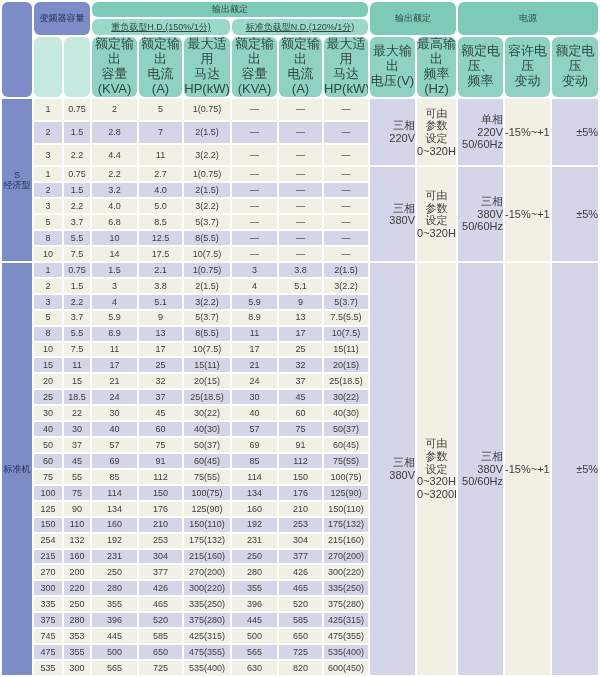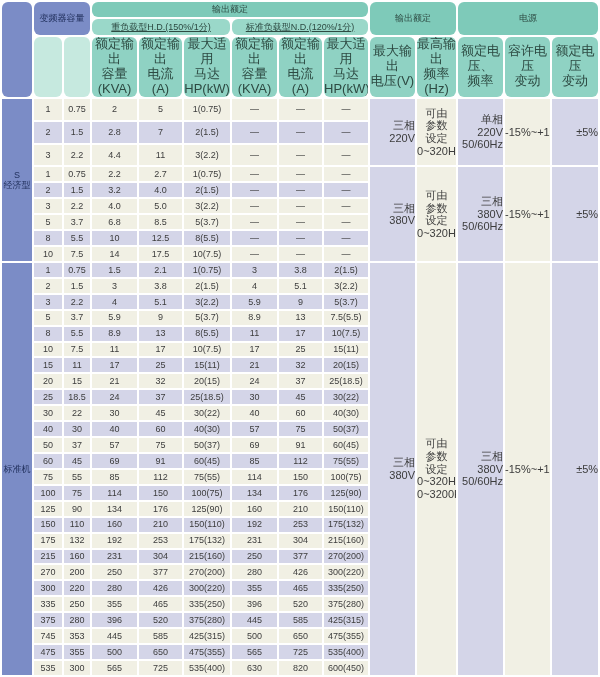--- a/index.html
+++ b/index.html
@@ -375,21 +375,21 @@
           <td class="lav-row">150</td>
           <td class="lav-row">110</td>
           <td class="lav-row">160</td>
           <td class="lav-row">210</td>
           <td class="lav-row">150(110)</td>
           <td class="lav-row">192</td>
           <td class="lav-row">253</td>
           <td class="lav-row">175(132)</td>
         </tr>
         <tr>
-          <td class="crm-row">175</td>
+          <td class="crm-row">254</td>
           <td class="crm-row">132</td>
           <td class="crm-row">192</td>
           <td class="crm-row">253</td>
           <td class="crm-row">175(132)</td>
           <td class="crm-row">231</td>
           <td class="crm-row">304</td>
           <td class="crm-row">215(160)</td>
         </tr>
         <tr>
           <td class="lav-row">215</td>

